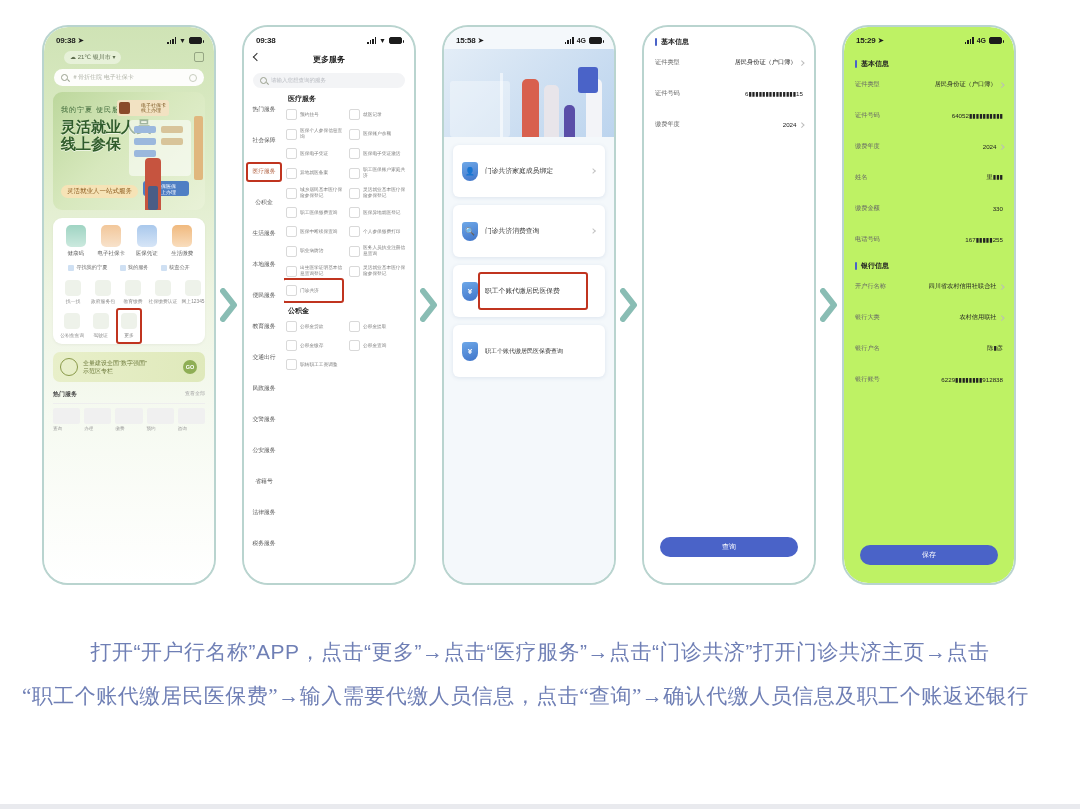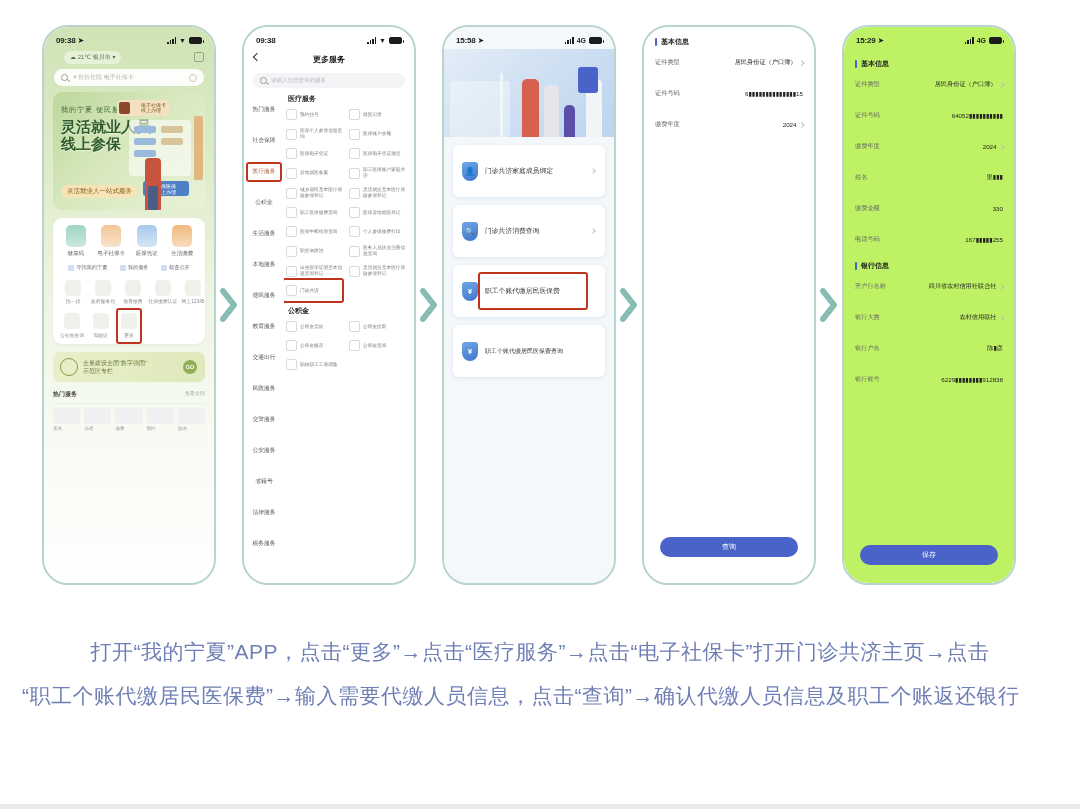--- a/index.html
+++ b/index.html
@@ -178,21 +178,21 @@
   .arrow svg { display:block; }
 
   
   .caption {
     position:absolute; left:0; right:0; top:620px;
     padding: 10px 22px 0 22px;
     font-size: 21px; line-height: 44px;
     color:#6f7fb5; text-align:center; letter-spacing:.5px;
   }
   .caption p { margin:0; }
-  .caption .l2, .caption .l3 { text-align:justify; text-align-last:left; }
+  .caption .l2, .caption .l3 { text-align:justify; text-align-last:left;font-family:Liberation Serif, serif; }
   .botline { position:absolute; left:0; right:0; bottom:0; height:5px; background:#e9eaee; }
 </style>
 </head>
 <body>
 
 <div class="page">
 
   <div class="strip">
 
     <div class="phone-slot" style="margin-left:42px;">
@@ -761,18 +761,18 @@
           </div>
 
           <div class="submit" style="bottom:18px;">保存</div>
         </div>
       </div>
     </div>
 
   </div>
 
   <div class="caption">
-    <p class="l1">打开“我的宁夏”APP，点击“更多”→点击“医疗服务”→点击“电子社保卡”打开门诊共济主页→点击</p>
+    <p class="l1">打开“开户行名称”APP，点击“更多”→点击“医疗服务”→点击“门诊共济”打开门诊共济主页→点击</p>
     <p class="l2">“职工个账代缴居民医保费”→输入需要代缴人员信息，点击“查询”→确认代缴人员信息及职工个账返还银行</p>
   </div>
 
   <div class="botline"></div>
 </div>
 
 </body></html>

